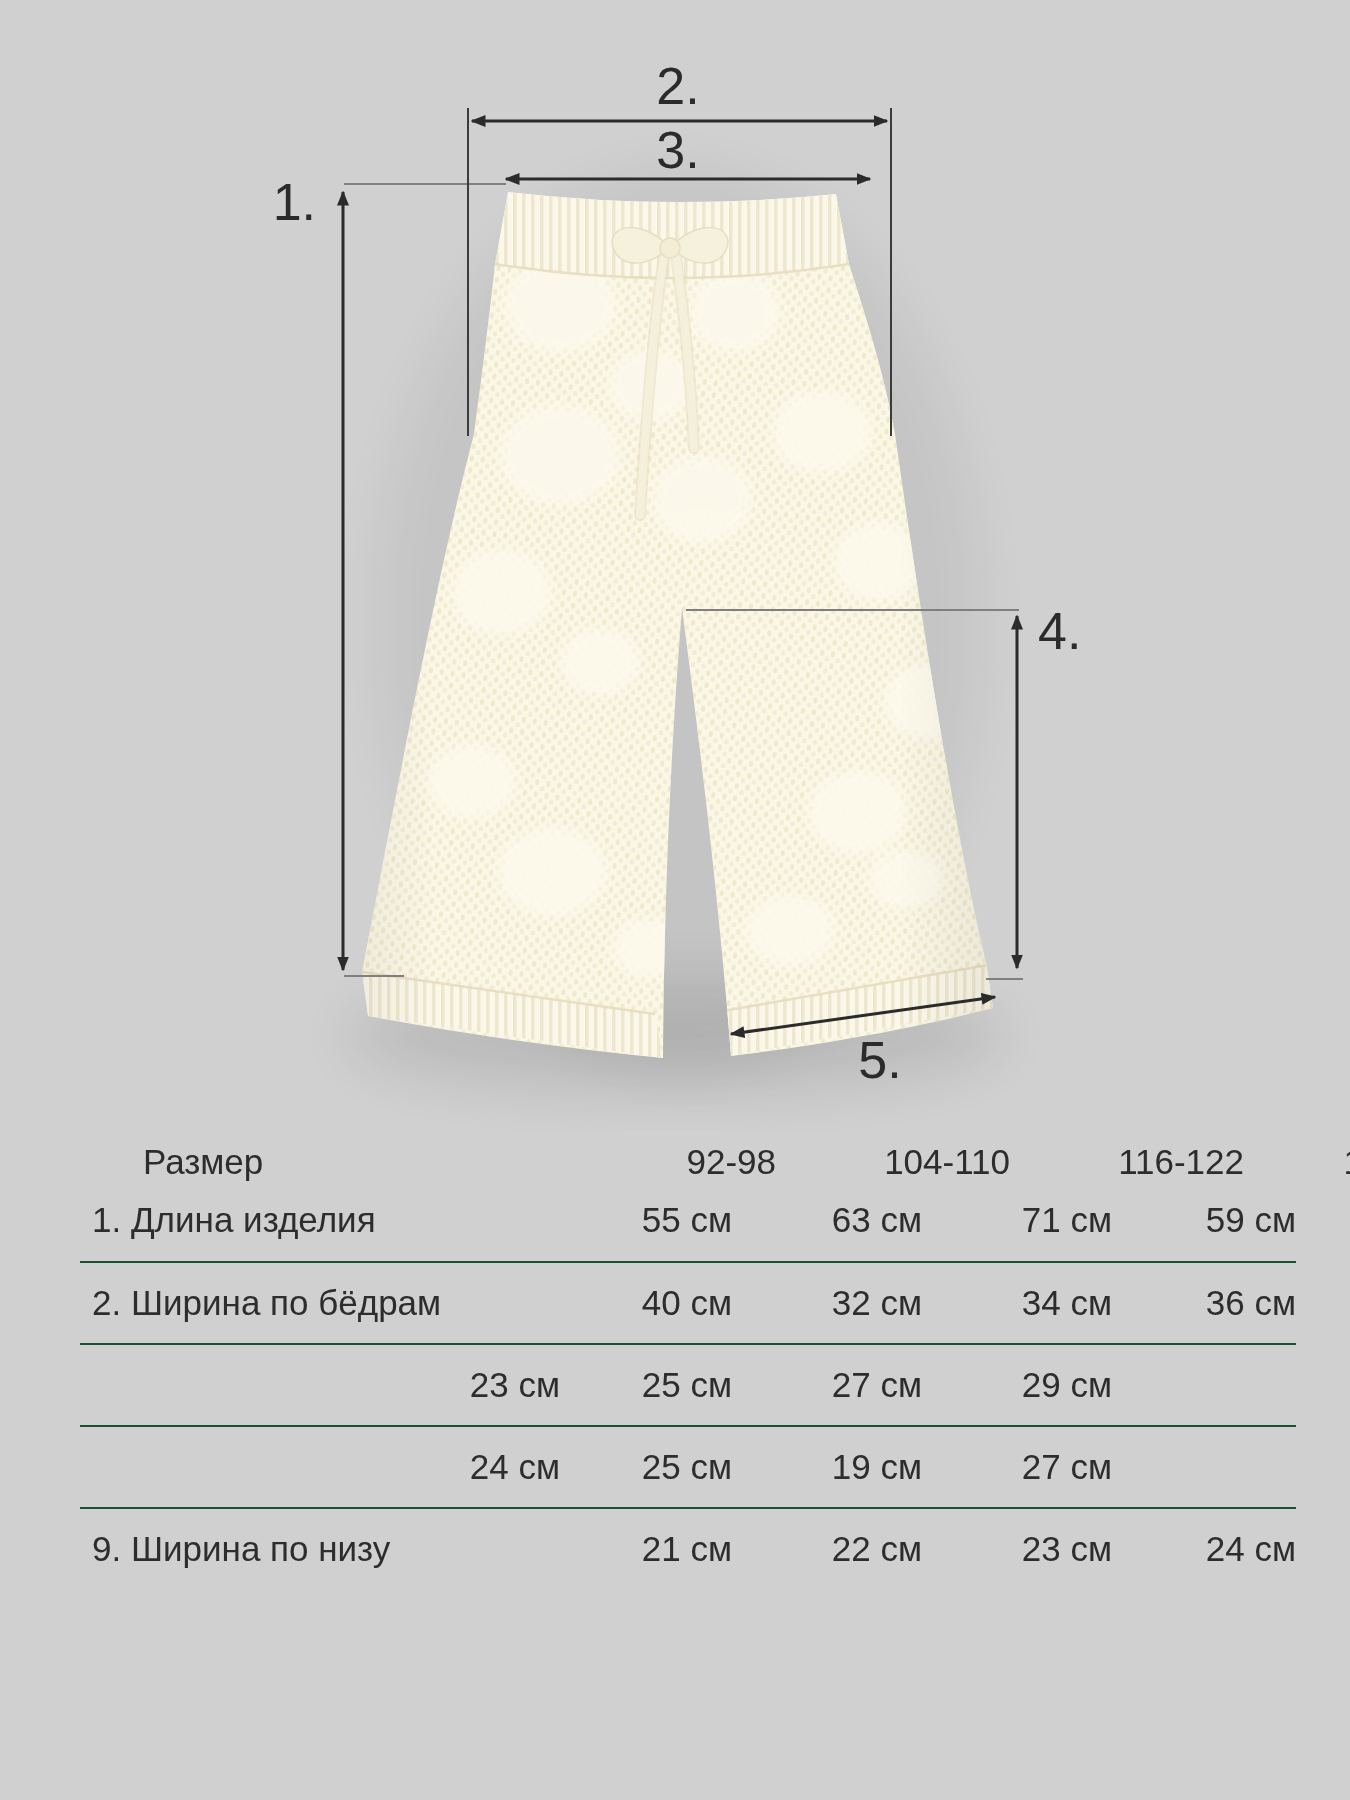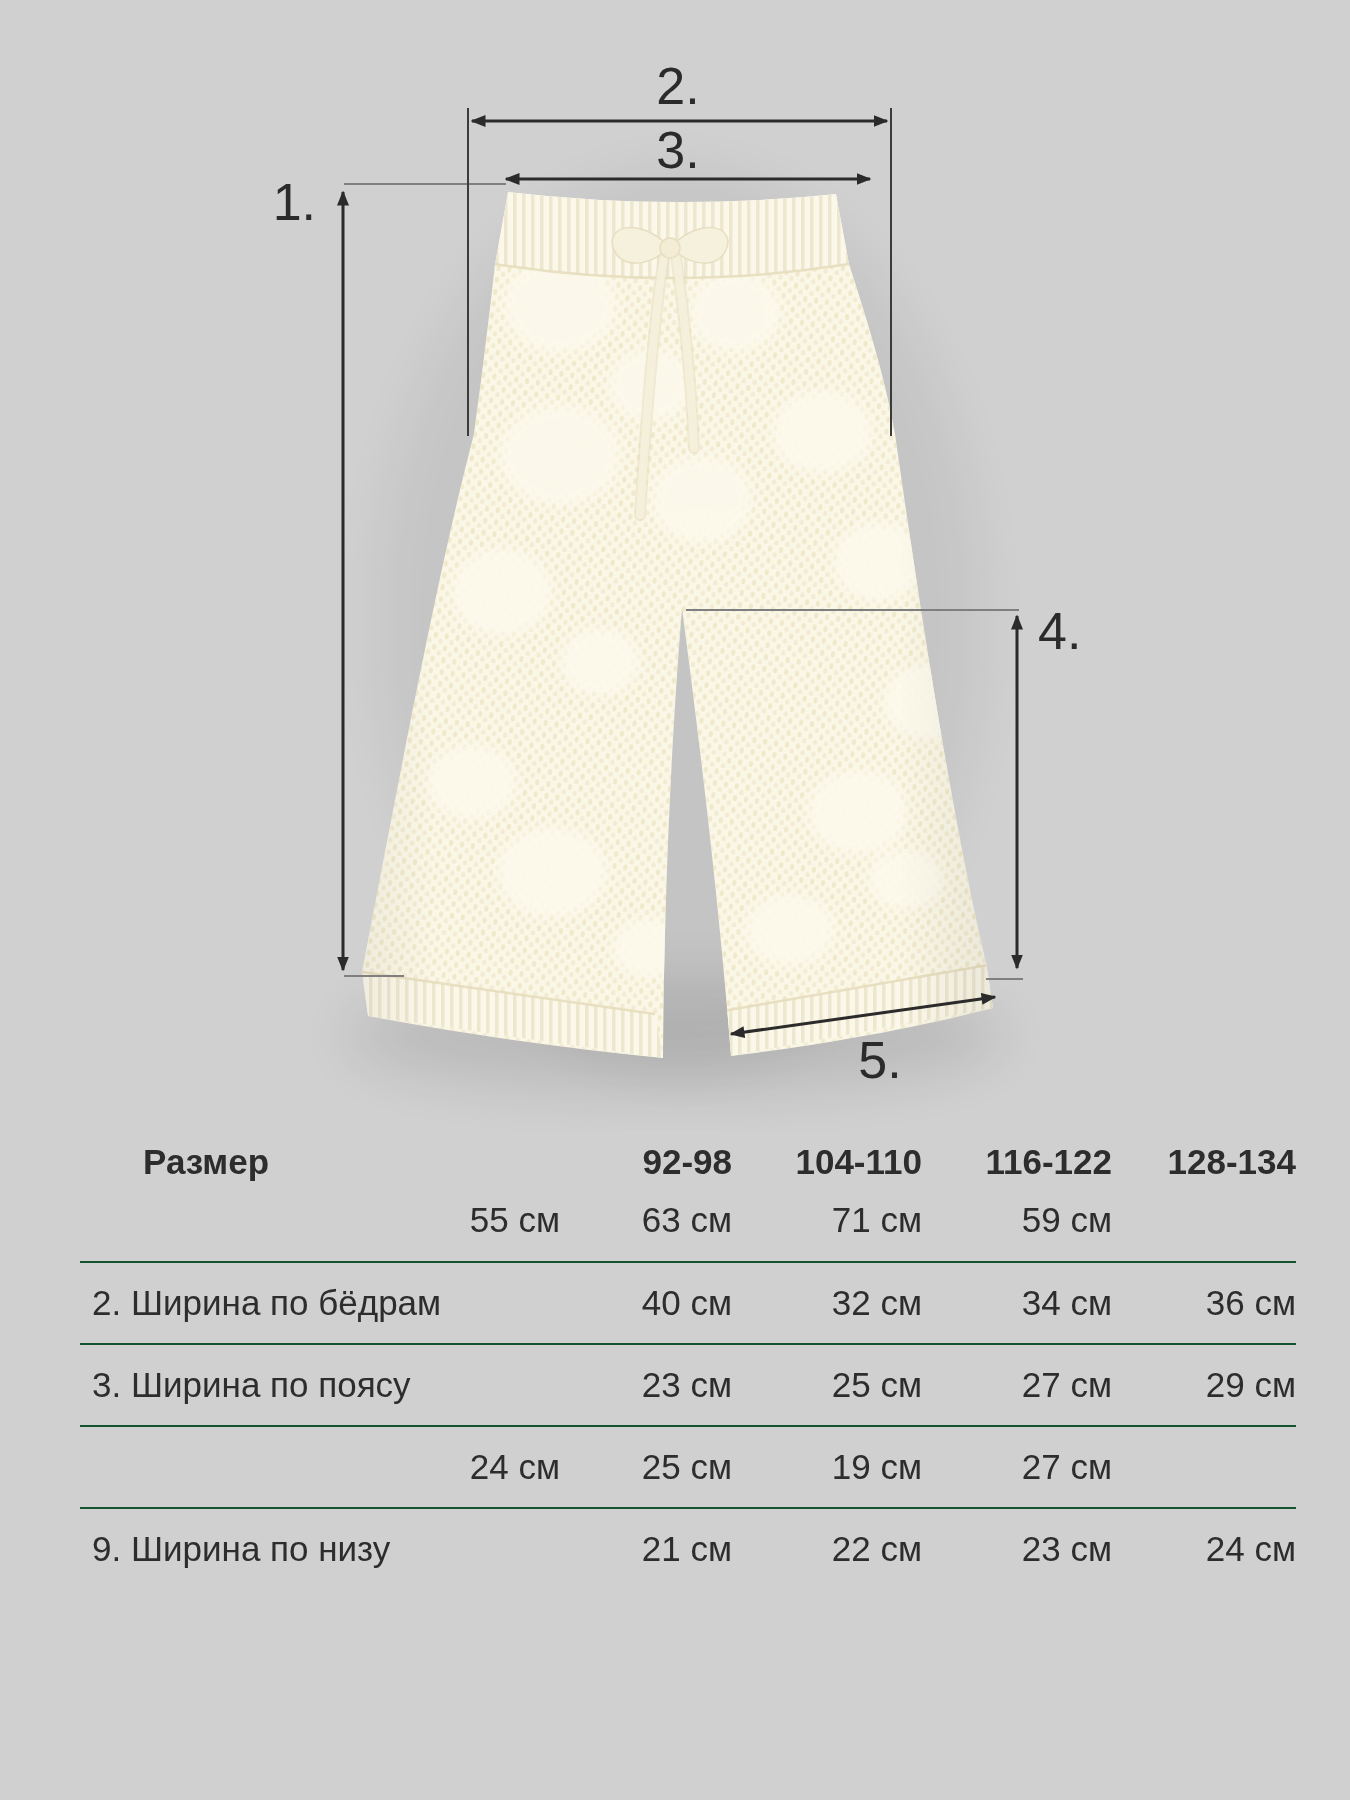--- a/index.html
+++ b/index.html
@@ -24,21 +24,21 @@
     font-size:35px;
     color:#2d2d2d;
   }
   .t-row{
     display:grid;
     grid-template-columns:480px 172px 190px 190px 184px;
     align-items:center;
     height:82px;
     box-sizing:border-box;
   }
-  .t-row.t-head{height:37px;font-weight:bold;align-items:start;}
+  .t-row.t-head{height:37px;font-weight:normal;align-items:start;gap:44px;}
   .t-row.divided{border-top:2px solid #14532d;}
   .t-cell{white-space:nowrap;}
   .t-label{text-align:left;padding-left:12px;}
   .t-head .t-label{padding-left:63px;}
   .t-val{text-align:right;}
 </style>
 </head>
 <body>
 
 <div class="stage">
@@ -163,36 +163,36 @@
   <div class="size-table">
     <div class="t-row t-head">
       <div class="t-cell t-label">Размер</div>
       <div class="t-cell t-val">92-98</div>
       <div class="t-cell t-val">104-110</div>
       <div class="t-cell t-val">116-122</div>
       <div class="t-cell t-val">128-134</div>
     </div>
 
     <div class="t-row">
+      <div class="t-cell t-label">1. Длина изделия</div>
       <div class="t-cell t-val">55 см</div>
       <div class="t-cell t-val">63 см</div>
       <div class="t-cell t-val">71 см</div>
       <div class="t-cell t-val">59 см</div>
     </div>
 
     <div class="t-row divided">
       <div class="t-cell t-label">2. Ширина по бёдрам</div>
       <div class="t-cell t-val">40 см</div>
       <div class="t-cell t-val">32 см</div>
       <div class="t-cell t-val">34 см</div>
       <div class="t-cell t-val">36 см</div>
     </div>
 
     <div class="t-row divided">
-      <div class="t-cell t-label">3. Ширина по поясу</div>
       <div class="t-cell t-val">23 см</div>
       <div class="t-cell t-val">25 см</div>
       <div class="t-cell t-val">27 см</div>
       <div class="t-cell t-val">29 см</div>
     </div>
 
     <div class="t-row divided">
       <div class="t-cell t-val">24 см</div>
       <div class="t-cell t-val">25 см</div>
       <div class="t-cell t-val">19 см</div>

